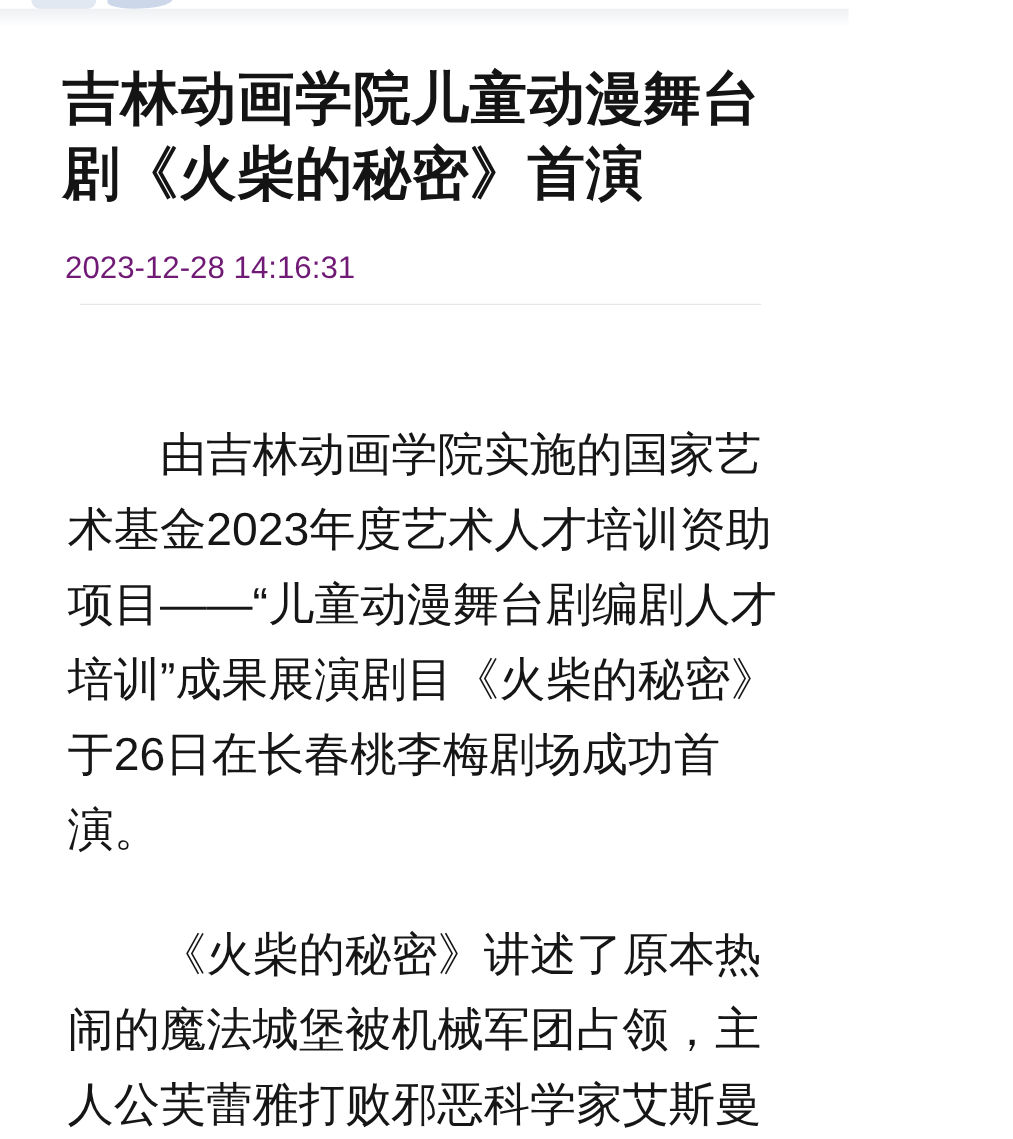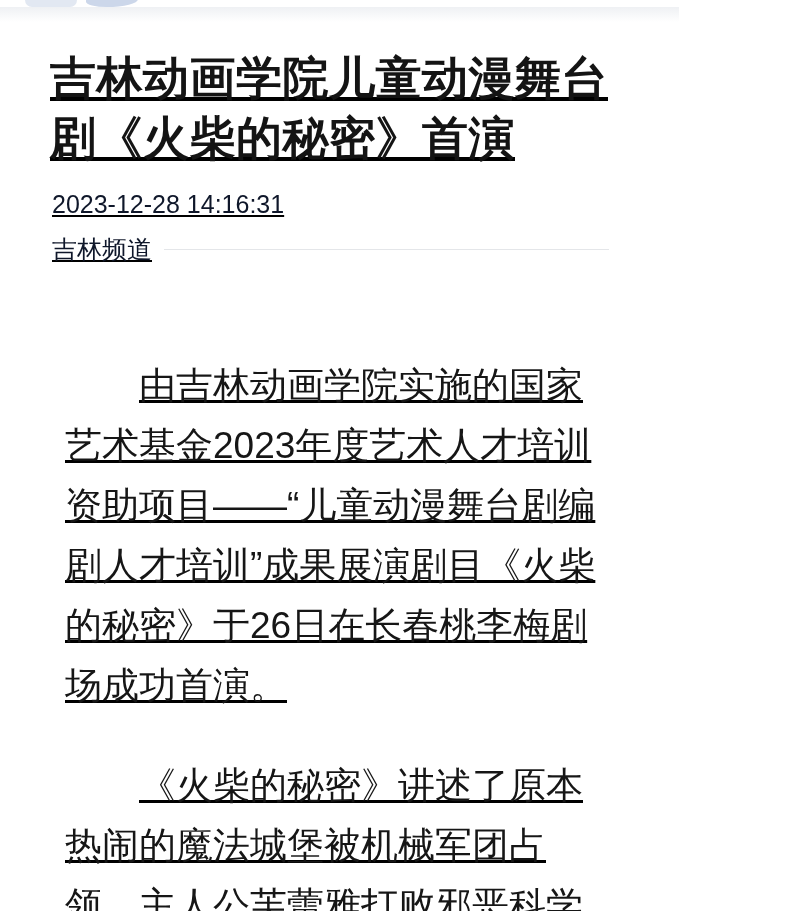--- a/index.html
+++ b/index.html
@@ -7,21 +7,20 @@
     padding: 0;
     background: #ffffff;
     font-family: "Liberation Sans", "DejaVu Sans", sans-serif;
   }
   .page {
     position: relative;
     width: 679px;
     height: 911px;
     overflow: hidden;
     background: #ffffff;
-    text-decoration: underline;
   }
   
   .top-remnant {
     position: relative;
     height: 22px;
     width: 100%;
   }
   .header-shadow {
     position: absolute;
     top: 7px;
@@ -51,22 +50,22 @@
   .article-title {
     margin: 26px 50px 0 50px;
     font-size: 46px;
     line-height: 60px;
     font-weight: 700;
     color: #141414;
     letter-spacing: 0.5px;
   }
   
   .meta {
-    margin: 22px 52px 0 52px;
-    color: #0f172a;
+    margin: 32px 52px 0 52px;
+    color: #701a75;
     font-size: 25px;
   }
   .meta-row {
     display: flex;
     align-items: center;
     justify-content: space-between;
   }
   .meta-row + .meta-row {
     margin-top: 14px;
   }
@@ -78,21 +77,21 @@
     align-self: center;
   }
   
   .article-body {
     margin: 90px 50px 0 50px;
     color: #161616;
     font-size: 37px;
     line-height: 60px;
   }
   .article-body p {
-    margin: 15px;
+    margin: 4px;
     text-indent: 2em;
     word-break: break-word;
   }
   .article-body p + p {
     margin-top: 40px;
   }
 </style>
 </head>
 <body>
 
@@ -104,21 +103,20 @@
     <div class="header-shadow"></div>
   </div>
 
   <h1 class="article-title">吉林动画学院儿童动漫舞台剧《火柴的秘密》首演</h1>
 
   <div class="meta">
     <div class="meta-row">
       <span>2023-12-28 14:16:31</span>
     </div>
     <div class="meta-row">
-      <span>吉林频道</span>
       <span class="meta-divider"></span>
     </div>
   </div>
 
   <div class="article-body">
     <p>由吉林动画学院实施的国家艺术基金2023年度艺术人才培训资助项目——“儿童动漫舞台剧编剧人才培训”成果展演剧目《火柴的秘密》于26日在长春桃李梅剧场成功首演。</p>
     <p>《火柴的秘密》讲述了原本热闹的魔法城堡被机械军团占领，主人公芙蕾雅打败邪恶科学家艾斯曼博士并救出奶奶的故事。经历各种艰难险阻后，他从朋友们身上获得勇</p>
   </div>
 
 </div>

